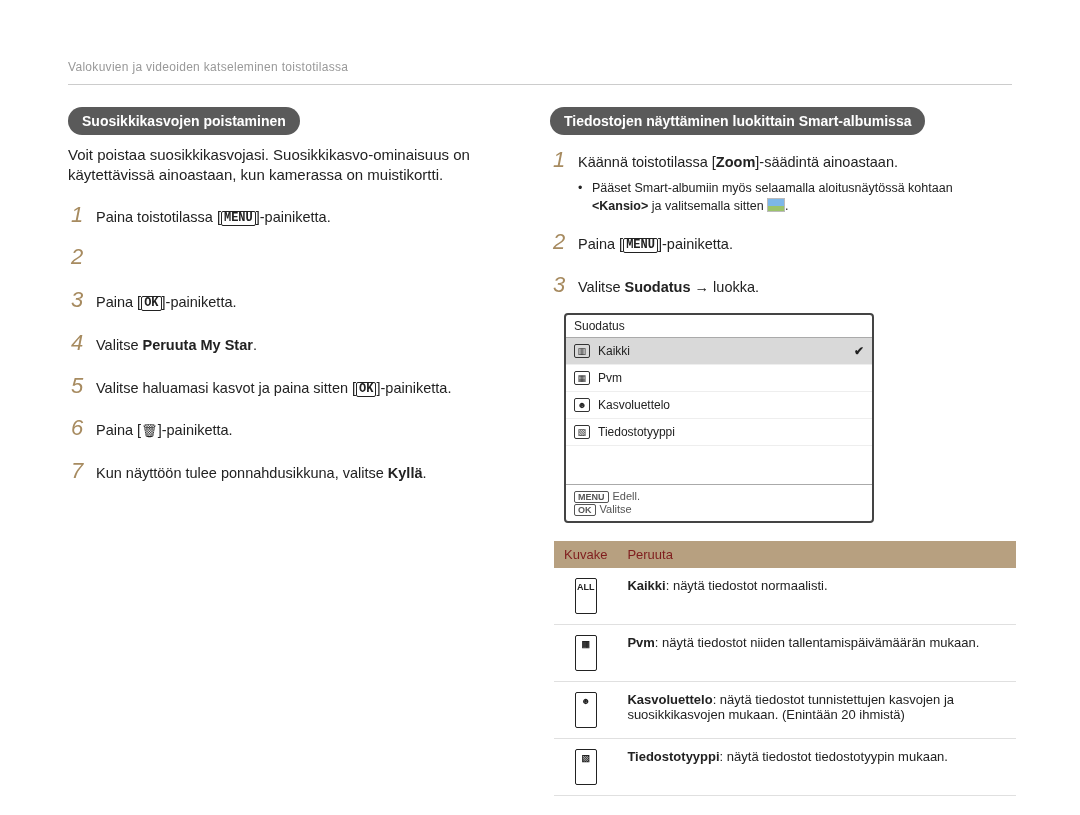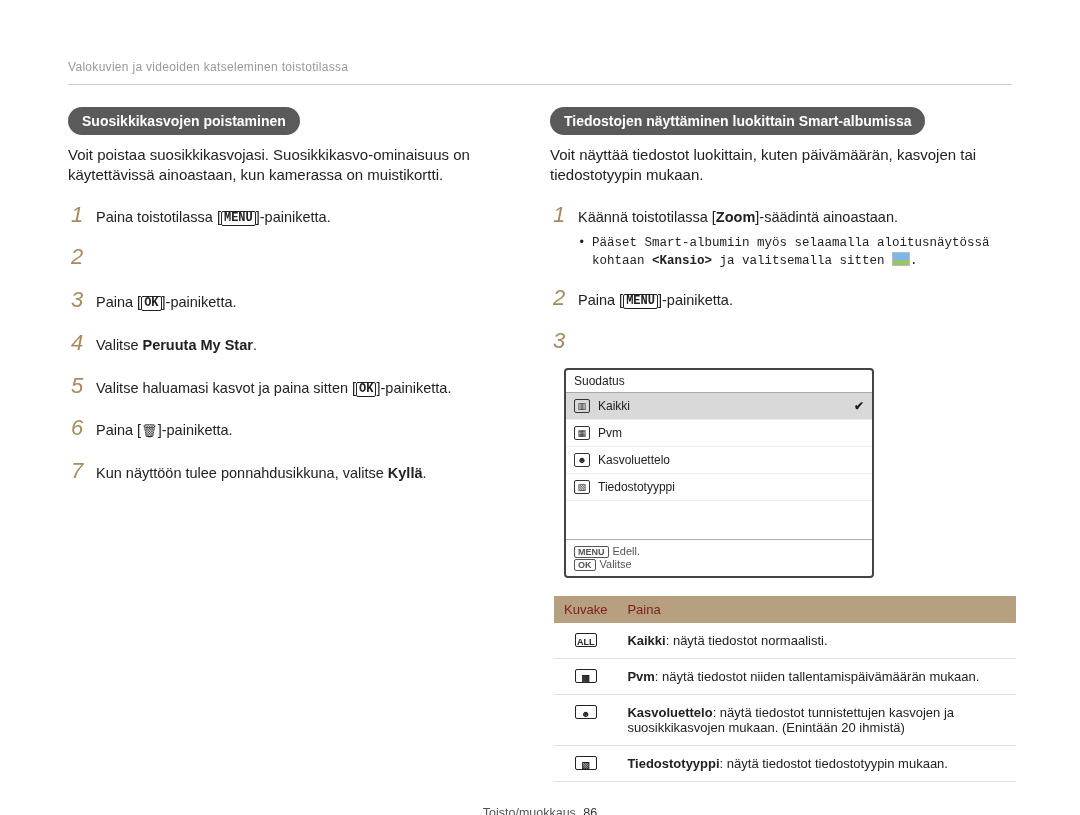--- a/index.html
+++ b/index.html
@@ -9,21 +9,21 @@
   hr.divider { border: none; border-top: 1px solid #ccc; margin-bottom: 22px; }
   .cols { display: flex; gap: 20px; }
   .col { flex: 1 1 50%; }
   .pill { display: inline-block; background: #5a5a5a; color: #fff; border-radius: 16px; padding: 6px 14px; font-size: 14px; font-weight: 600; margin-bottom: 10px; }
   .intro { font-size: 15px; line-height: 1.35; margin-bottom: 14px; }
   ol.steps { list-style: none; counter-reset: none; }
   ol.steps > li { display: flex; align-items: baseline; gap: 10px; margin-bottom: 12px; font-size: 14.5px; line-height: 1.4; }
   ol.steps > li .num { font-size: 22px; font-style: italic; color: #a78b60; font-weight: 400; width: 18px; text-align: center; flex: 0 0 18px; }
   ol.steps > li .body { flex: 1; }
   .sub-bullet { list-style: none; margin-top: 8px; font-size: 12.5px; }
-  .sub-bullet li { position: relative; padding-left: 14px; font-family: Liberation Mono, monospace; }
+  .sub-bullet li { position: relative; padding-left: 14px; }
   .sub-bullet li:before { content: "•"; position: absolute; left: 0; }
   .icon-box { display: inline-block; font-family: "Courier New", monospace; font-weight: 700; font-size: 12px; border: 1.2px solid #222; border-radius: 2px; padding: 0 2px; line-height: 1.1; vertical-align: 1px; }
   .icon-trash:before { content: "🗑"; font-size: 13px; }
   .icon-landscape { display: inline-block; width: 18px; height: 14px; background: linear-gradient(180deg,#7db7e8 0 55%, #9cc36b 55% 100%); border:1px solid #bbb; vertical-align: -2px; }
   strong { font-weight: 700; }
 
   
   .screen-wrap { margin: 8px 0 18px 14px; }
   .screen { width: 310px; border: 2px solid #444; border-radius: 4px; background: #fff; }
   .menu-title { font-size: 12px; padding: 4px 8px; border-bottom: 1px solid #aaa; }
@@ -33,21 +33,21 @@
   .menu-item .check { margin-left: auto; font-weight: 700; }
   .menu-spacer { height: 38px; }
   .menu-footer { display: flex; justify-content: space-between; padding: 5px 8px; border-top: 1px solid #aaa; font-size: 11px; color: #555; flex-direction: column; }
   .menu-footer .ficon { display:inline-block; border:1px solid #555; border-radius:2px; font-size:9px; padding:0 3px; margin-right:4px; font-weight:700; }
 
   
   table.icon-table { width: 100%; border-collapse: collapse; font-size: 13px; margin-left: 4px; }
   table.icon-table th { background: #b7a080; color: #7f1d1d; font-weight: 500; text-align: left; padding: 6px 10px; }
   table.icon-table td { padding: 10px 10px; border-bottom: 1px solid #e0e0e0; vertical-align: top; }
   table.icon-table td.icon-cell { width: 54px; text-align: center; }
-  .tbl-icon { display:inline-block; width:22px; height:14px; border:1.5px solid #222; border-radius:2px; font-size:9px; line-height:16px; font-weight:700; }
+  .tbl-icon { display:inline-block; width:22px; height:36px; border:1.5px solid #222; border-radius:2px; font-size:9px; line-height:16px; font-weight:700; }
 
   .footer { text-align: center; font-size: 12.5px; color: #555; margin-top: 24px; }
   .footer .pg { margin-left: 4px; color: #333; }
 </style>
 </head>
 <body>
 
 <div class="page">
   <div class="page-title">Valokuvien ja videoiden katseleminen toistotilassa</div>
   <hr class="divider">
@@ -96,21 +96,20 @@
           <span class="num">7</span>
           <span class="body">
             <span>Kun näyttöön tulee ponnahdusikkuna, valitse </span><strong>Kyllä</strong><span>.</span>
           </span>
         </li>
       </ol>
     </div>
 
     <div class="col">
       <div class="pill">Tiedostojen näyttäminen luokittain Smart-albumissa</div>
-      <p class="intro">Voit näyttää tiedostot luokittain, kuten päivämäärän, kasvojen tai tiedostotyypin mukaan.</p>
 
       <ol class="steps">
         <li>
           <span class="num">1</span>
           <span class="body">
             <span>Käännä toistotilassa [</span><strong>Zoom</strong><span>]-säädintä ainoastaan.</span>
             <ul class="sub-bullet">
               <li>
                 <span>Pääset Smart-albumiin myös selaamalla aloitusnäytössä kohtaan </span><strong>&lt;Kansio&gt;</strong><span> ja valitsemalla sitten </span><span class="icon-landscape"></span>.
               </li>
@@ -118,20 +117,23 @@
           </span>
         </li>
         <li>
           <span class="num">2</span>
           <span class="body">
             <span>Paina [</span><span class="icon-box">MENU</span><span>]-painiketta.</span>
           </span>
         </li>
         <li>
           <span class="num">3</span>
+          <span class="body">
+            <span>Valitse </span><strong>Suodatus</strong><span> → </span><span>luokka.</span>
+          </span>
         </li>
       </ol>
 
       
       <div class="screen-wrap">
         <div class="screen">
           <div class="menu-title">Suodatus</div>
           <div class="menu-item selected">
             <span class="mi-icon">▥</span>
             <span>Kaikki</span>
@@ -155,21 +157,21 @@
             <span><span class="ficon">OK</span><span>Valitse</span></span>
           </div>
         </div>
       </div>
 
       
       <table class="icon-table">
         <thead>
           <tr>
             <th>Kuvake</th>
-            <th>Paina</th>
+            <th>Peruuta</th>
           </tr>
         </thead>
         <tbody>
           <tr>
             <td class="icon-cell"><span class="tbl-icon">ALL</span></td>
             <td><strong>Kaikki</strong><span>: näytä tiedostot normaalisti.</span></td>
           </tr>
           <tr>
             <td class="icon-cell"><span class="tbl-icon">▦</span></td>
             <td><strong>Pvm</strong><span>: näytä tiedostot niiden tallentamispäivämäärän mukaan.</span></td>

